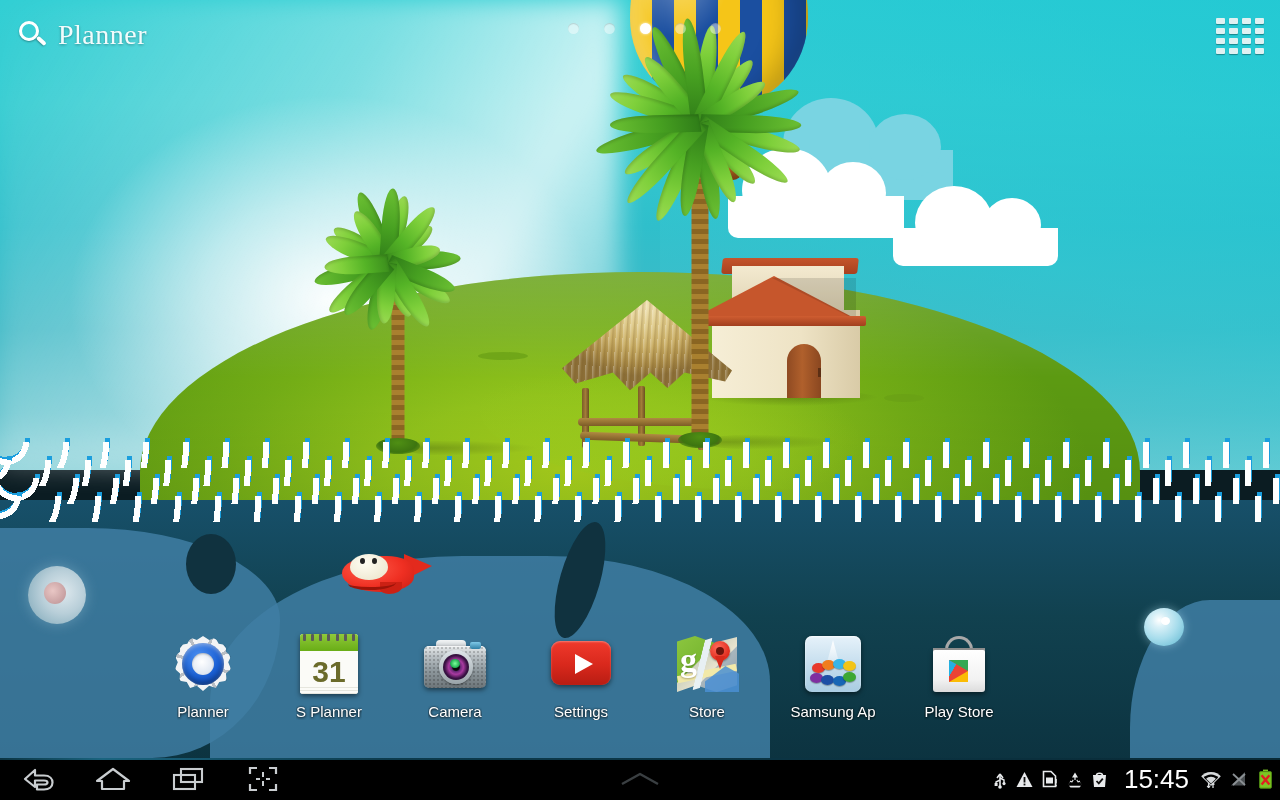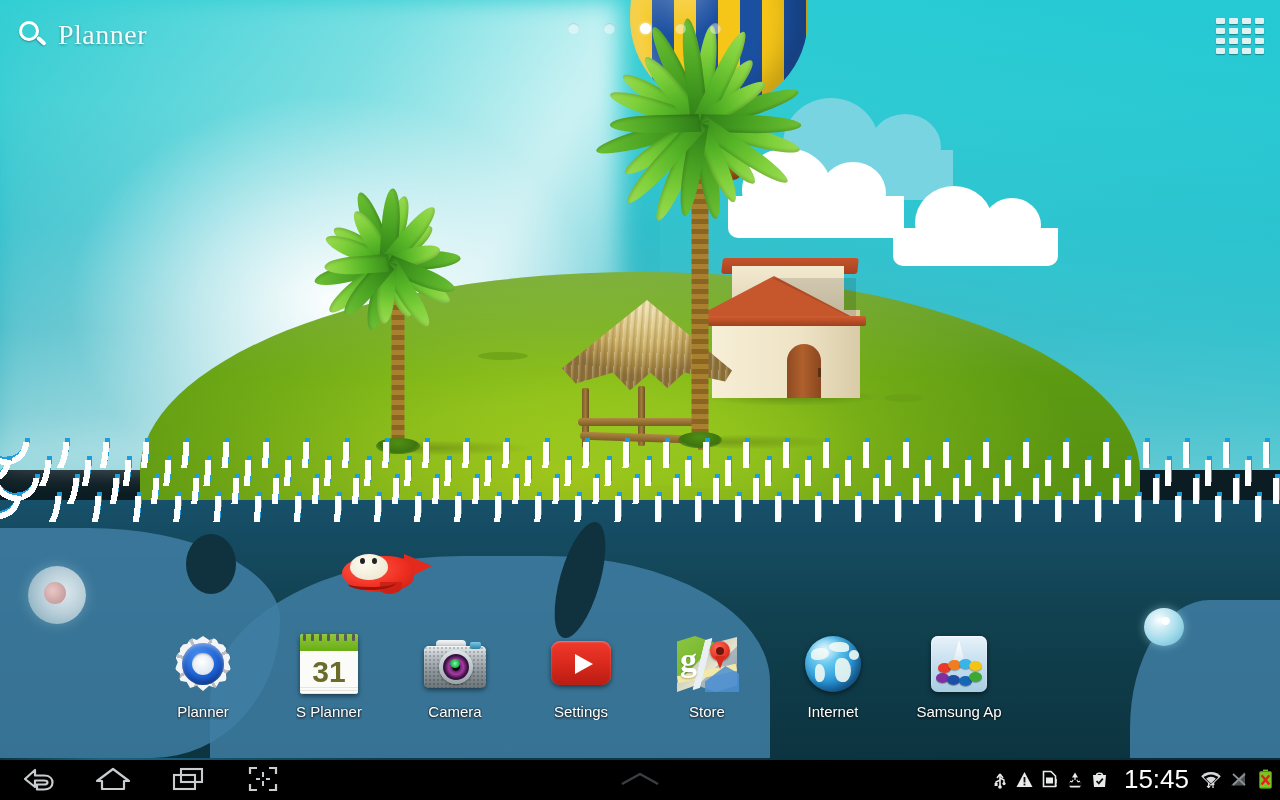--- a/index.html
+++ b/index.html
@@ -809,47 +809,46 @@
             <div class="maps-road-b"></div>
             <div class="maps-g">g</div>
             <div class="maps-pin"></div>
             <div class="maps-pin-dot"></div>
           </div>
         </div>
         <div class="label">Store</div>
       </div>
       <div class="app">
         <div class="glyph">
-          <div class="globe">
-            <span class="land l1"></span>
-            <span class="land l2"></span>
-            <span class="land l3"></span>
-            <span class="land l4"></span>
-            <span class="land l5"></span>
-          </div>
-          <div class="globe-gloss"></div>
-        </div>
-        <div class="label">Internet</div>
-      </div>
-      <div class="app">
-        <div class="glyph">
           <div class="sapps">
             <div class="sapps-beam"></div>
             <span class="dot d1"></span>
             <span class="dot d2"></span>
             <span class="dot d3"></span>
             <span class="dot d4"></span>
             <span class="dot d5"></span>
             <span class="dot d6"></span>
             <span class="dot d7"></span>
             <span class="dot d8"></span>
           </div>
         </div>
         <div class="label">Samsung Ap</div>
       </div>
+      <div class="app">
+        <div class="glyph">
+          <div class="play">
+            <div class="play-handle"></div>
+            <div class="play-bag-top"></div>
+            <div class="play-bag"></div>
+            <div class="play-tri"></div>
+            <div class="play-tri-overlay"></div>
+          </div>
+        </div>
+        <div class="label">Play Store</div>
+      </div>
     </div>
 
   <div class="navbar">
     <div class="navbar-hairline"></div>
 
     <div class="nav-btns">
       <div class="nav-btn">
         <svg width="34" height="26" viewBox="0 0 34 26">
           <path d="M4 13 L14 4 L14 9.5 L23 9.5 C29 9.5 31.5 13 31.5 16.5 C31.5 21 28 23.5 23 23.5 L16 23.5 L16 18.5 L23 18.5 C25.5 18.5 26.5 17.8 26.5 16.5 C26.5 15.2 25.5 14.5 23 14.5 L14 14.5 L14 21 Z" fill="none" stroke="#c9cdd0" stroke-width="2.2" stroke-linejoin="round"></path>
         </svg>

